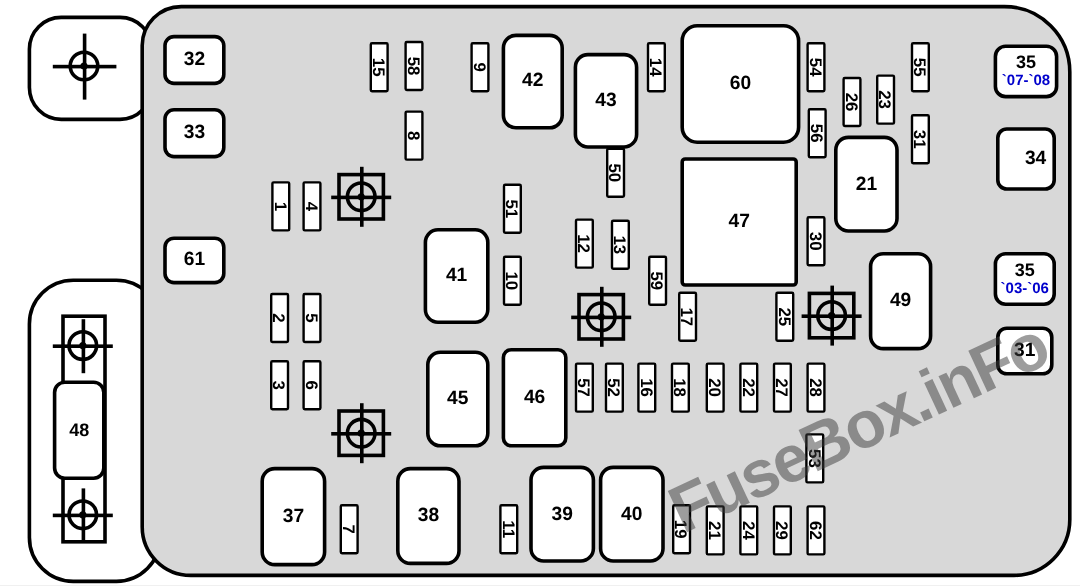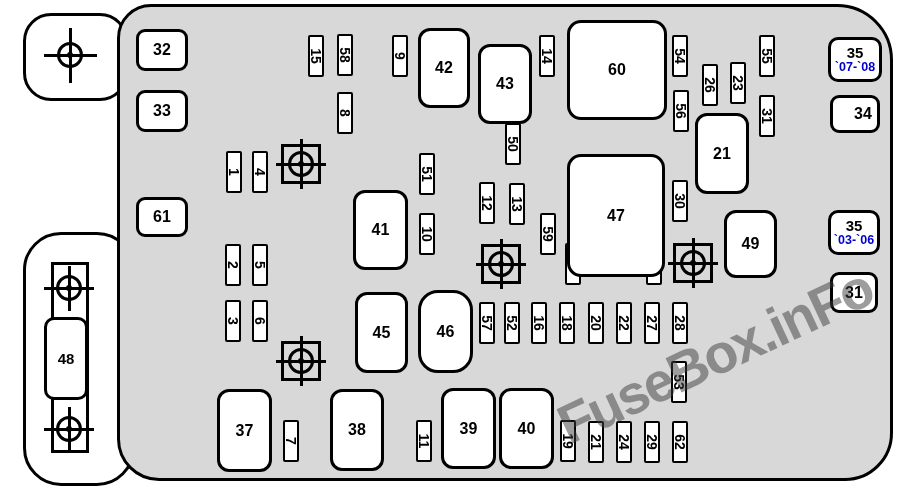--- a/index.html
+++ b/index.html
@@ -243,26 +243,26 @@
       <div class="fuse" style="left: 672px; top: 421px; width: 16px; height: 42px;">
         <span>62</span>
       </div>
       <div class="relay" style="left: 136px; top: 29px; width: 52px; height: 42px; border-radius: 9px;">32</div>
       <div class="relay" style="left: 136px; top: 90px; width: 52px; height: 42px; border-radius: 9px;">33</div>
       <div class="relay" style="left: 136px; top: 197px; width: 52px; height: 40px; border-radius: 9px;">61</div>
       <div class="relay" style="left: 418px; top: 28px; width: 52px; height: 80px; border-radius: 12px;">42</div>
       <div class="relay" style="left: 478px; top: 28px; width: 54px; height: 80px; border-radius: 12px; margin-top: 16px;">43</div>
       <div class="relay" style="left: 567px; top: 20px; width: 100px; height: 100px; border-radius: 14px;">60</div>
       <div class="relay" style="left: 695px; top: 113px; width: 54px; height: 81px; border-radius: 12px;">21</div>
-      <div class="relay" style="left: 567px; top: 154px; width: 98px; height: 123px; border-radius: 14px;">47</div>
+      <div class="relay" style="left: 567px; top: 131px; width: 98px; height: 108px; border-radius: 4px;">47</div>
       <div class="relay" style="left: 353px; top: 190px; width: 55px; height: 80px; border-radius: 12px;">41</div>
       <div class="relay" style="left: 355px; top: 292px; width: 53px; height: 81px; border-radius: 12px;">45</div>
-      <div class="relay" style="left: 418px; top: 290px; width: 55px; height: 83px; border-radius: 20px;">46</div>
-      <div class="relay" style="left: 724px; top: 210px; width: 53px; height: 68px; border-radius: 12px;">49</div>
-      <div class="relay" style="left: 830px; top: 95px; width: 50px; height: 38px; border-radius: 9px; padding-left: 16px;">34</div>
+      <div class="relay" style="left: 418px; top: 290px; width: 55px; height: 83px; border-radius: 8px;">46</div>
+      <div class="relay" style="left: 724px; top: 210px; width: 53px; height: 82px; border-radius: 12px;">49</div>
+      <div class="relay" style="left: 830px; top: 106px; width: 50px; height: 53px; border-radius: 9px; padding-left: 16px;">34</div>
       <div class="relay" style="left: 830px; top: 272px; width: 48px; height: 41px; border-radius: 9px;">31</div>
       <div class="relay" style="left: 217px; top: 389px; width: 55px; height: 83px; border-radius: 12px;">37</div>
       <div class="relay" style="left: 330px; top: 389px; width: 54px; height: 82px; border-radius: 12px;">38</div>
       <div class="relay" style="left: 441px; top: 388px; width: 55px; height: 81px; border-radius: 12px;">39</div>
       <div class="relay" style="left: 499px; top: 388px; width: 55px; height: 81px; border-radius: 12px;">40</div>
       <div class="yearbox" style="left: 828px; top: 37px; width: 54px; height: 45px;">
         <div class="yb-label">35</div>
         <div class="yb-years">`07-`08</div>
       </div>
       <div class="yearbox" style="left: 828px; top: 210px; width: 52px; height: 45px;">

